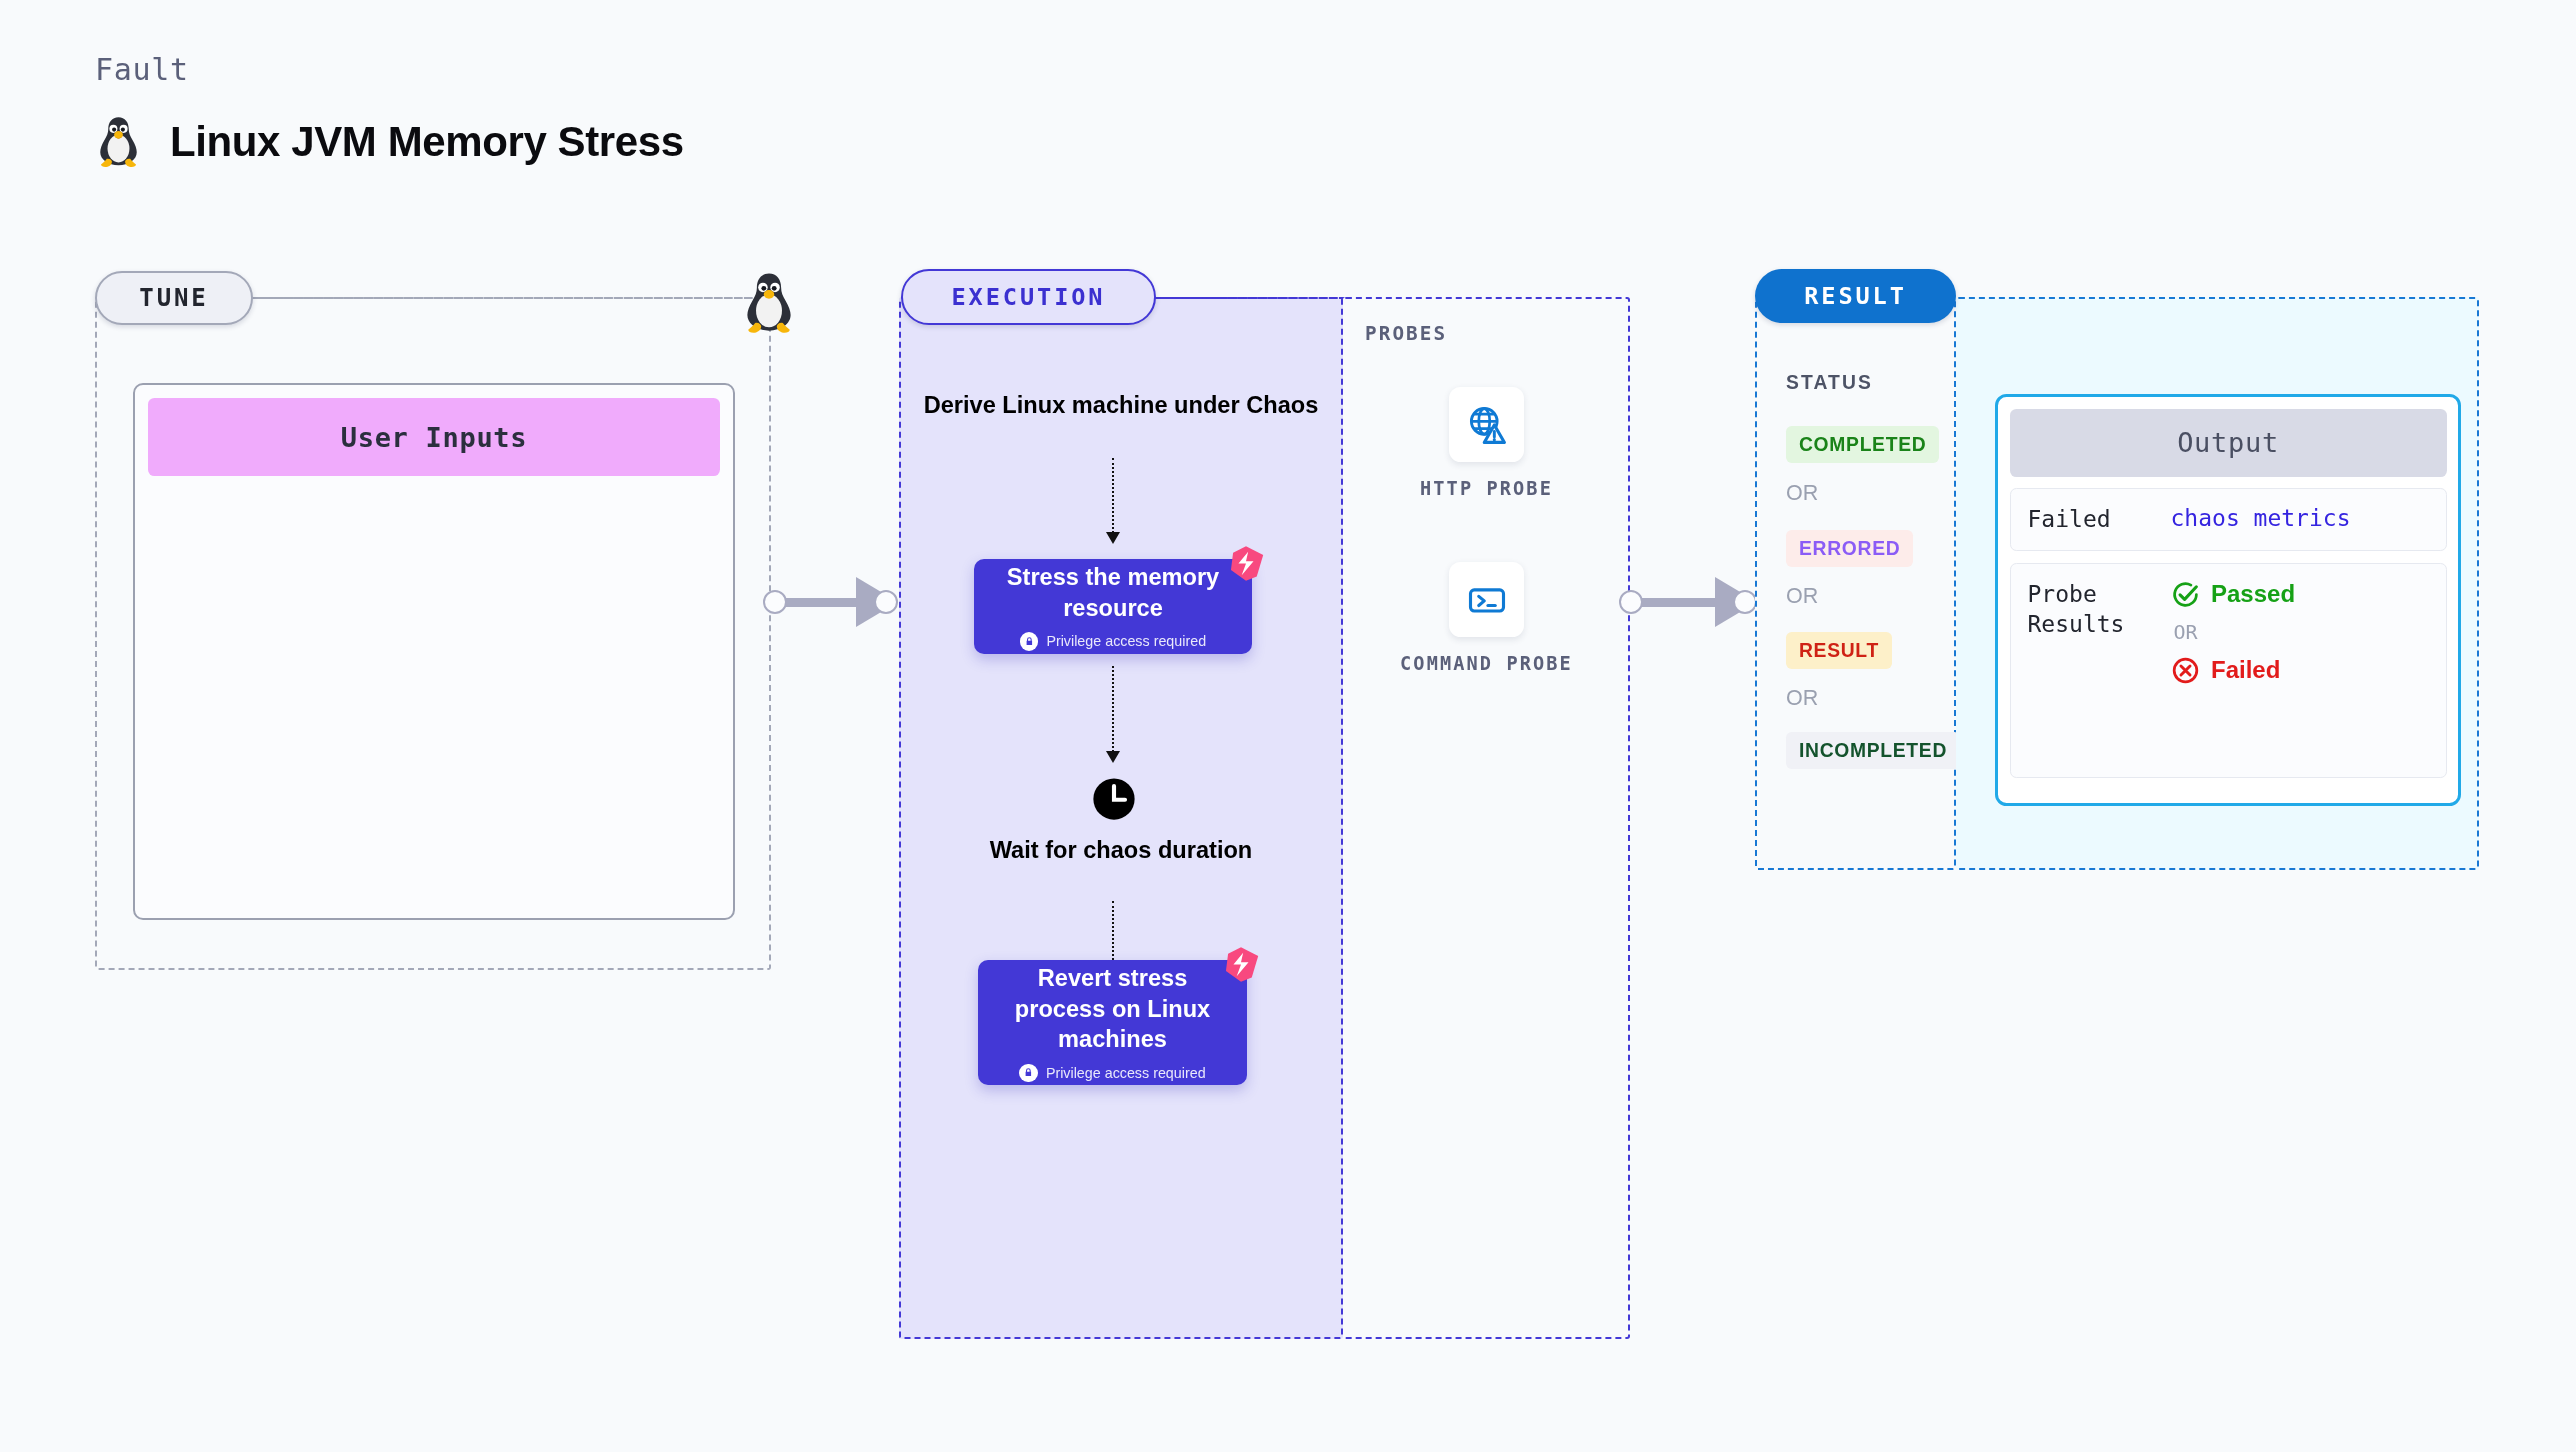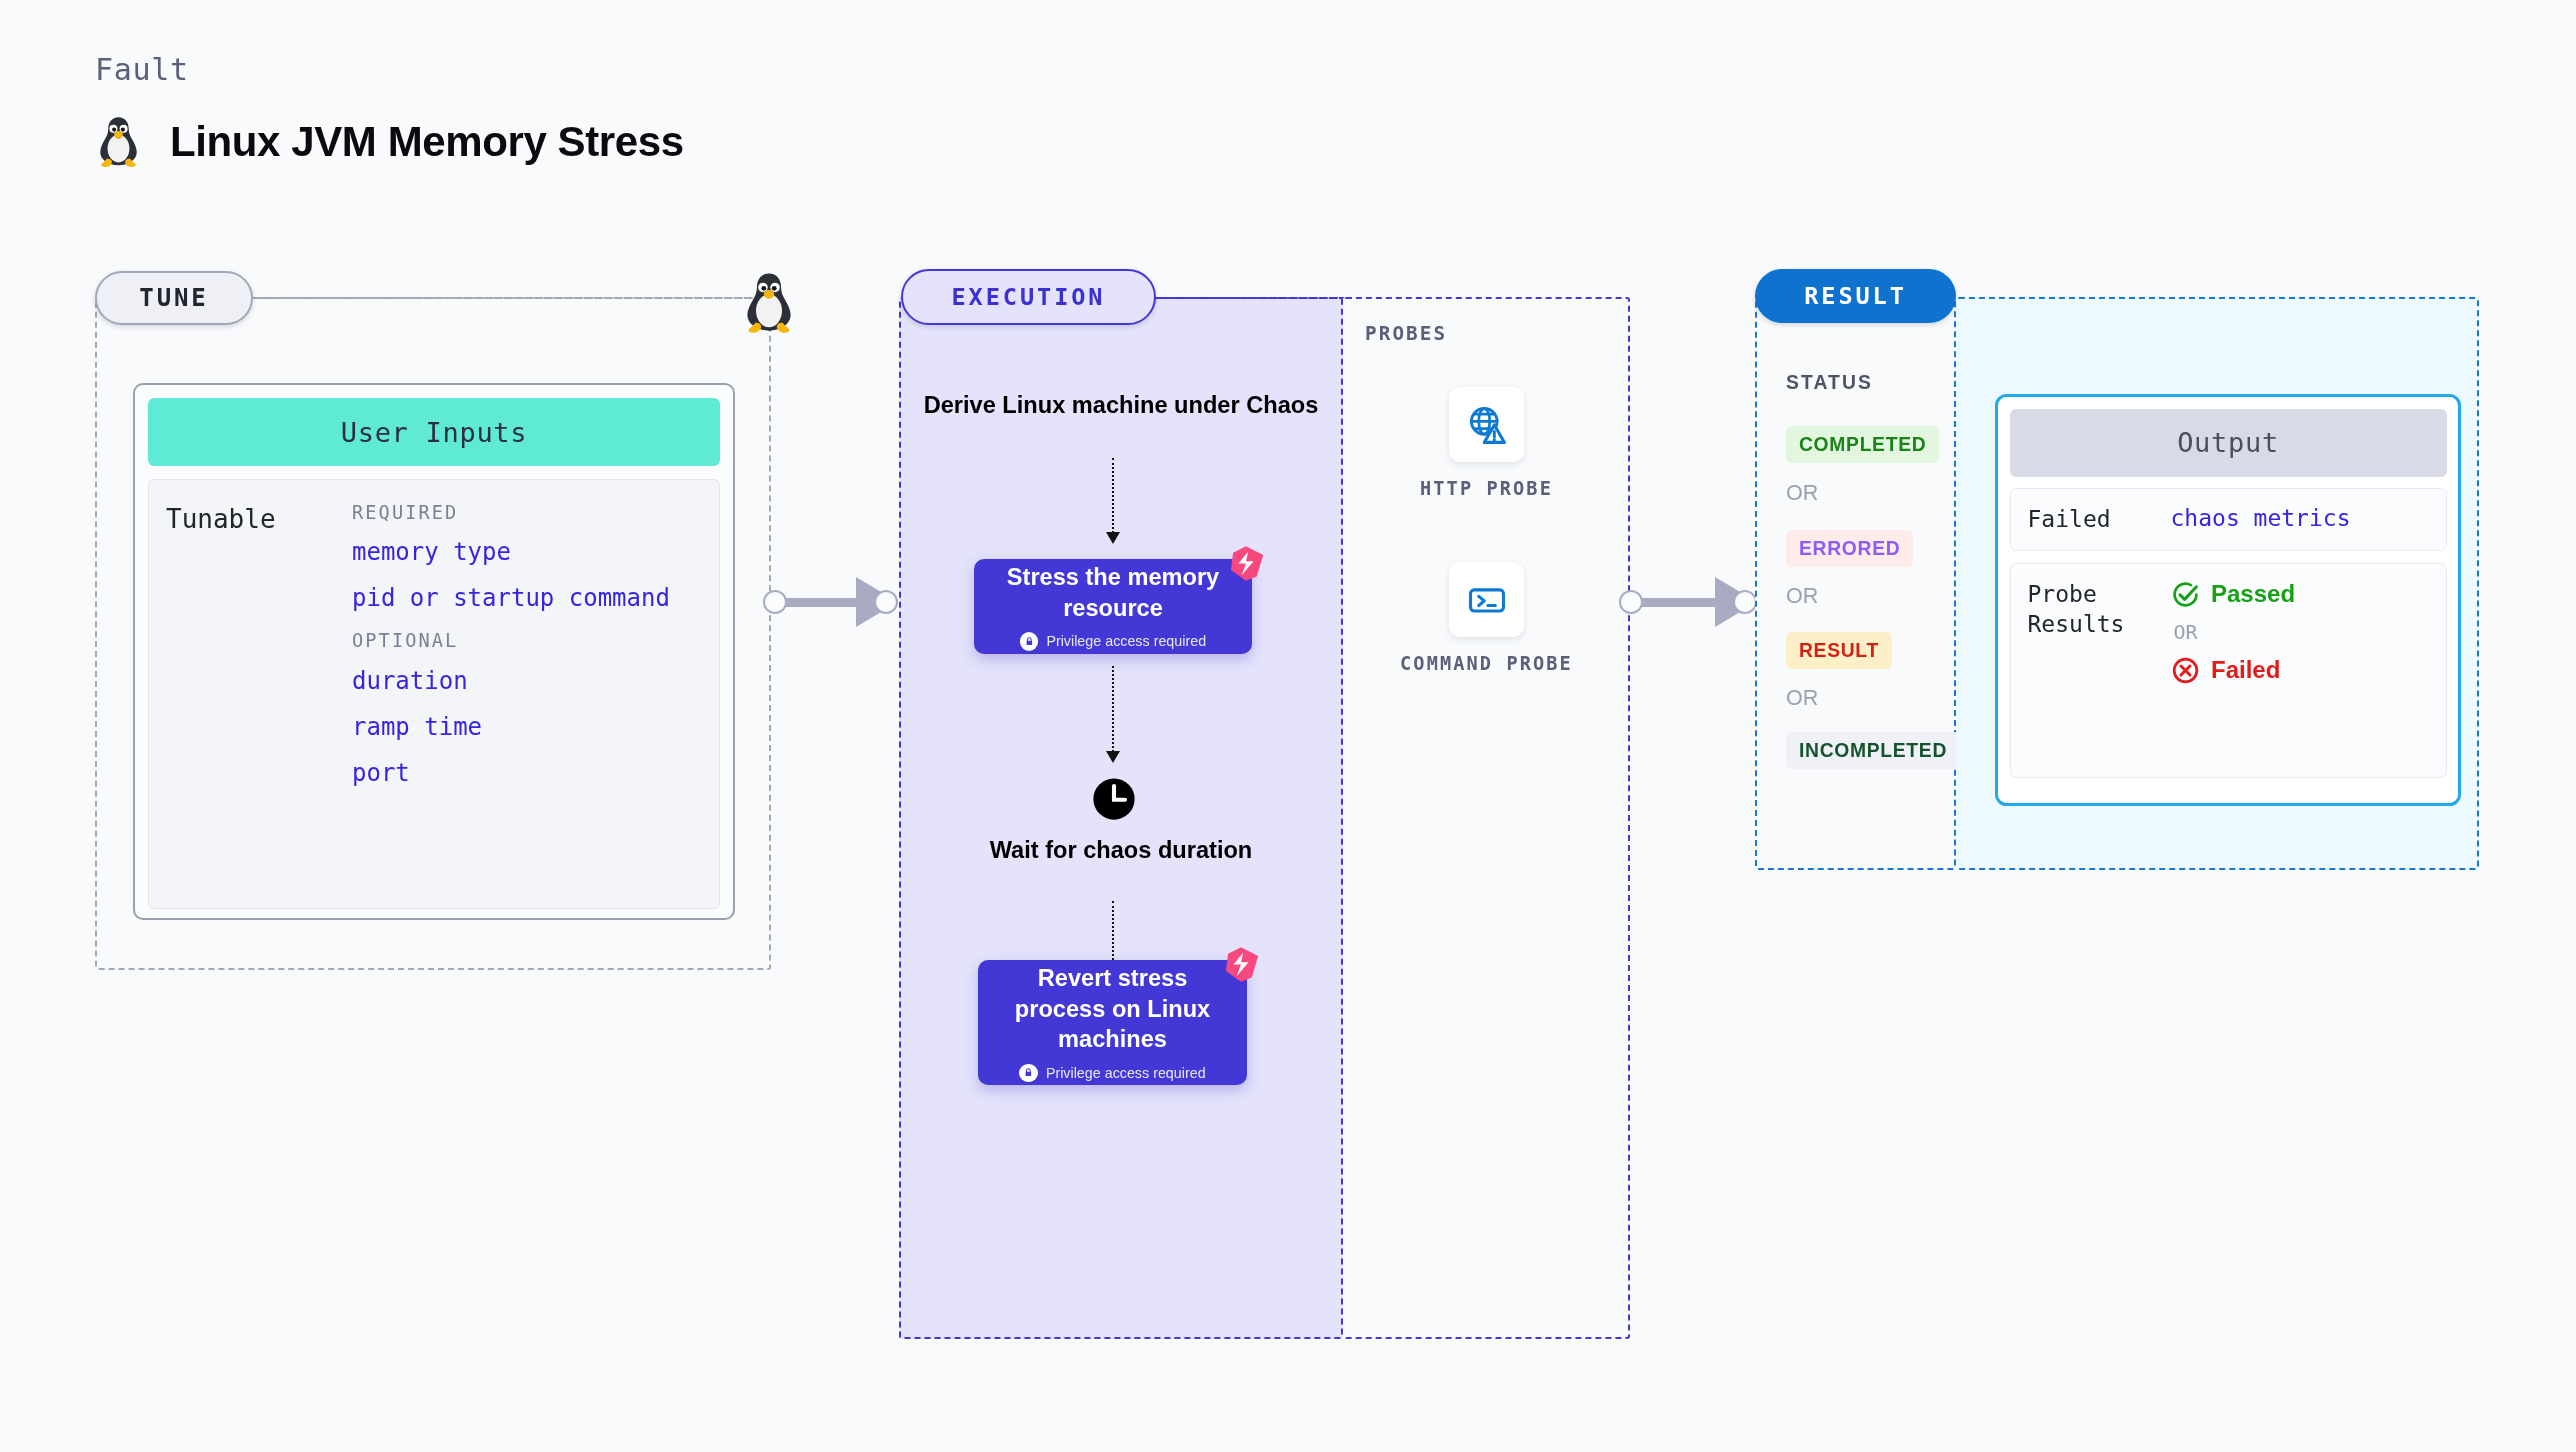--- a/index.html
+++ b/index.html
@@ -57,24 +57,24 @@
     border-top: 2.1px dashed #a3a8b8;
   }
   #tux-corner { position: absolute; left: 741px; top: 271px; width: 56px; height: 64px; z-index: 7; }
 
   .inputs-card {
     position: absolute; left: 133px; top: 383px; width: 602px; height: 537px;
     background: #fbfcfe; border: 2.1px solid #9ba0b0; border-radius: 10px;
     padding: 13px;
   }
   .inputs-head {
-    height: 68px; background: #5eead4; border-radius: 6.4px;
+    height: 78px; background: #f0abfc; border-radius: 6.4px;
     display:flex; align-items:center; justify-content:center;
     font-family: "DejaVu Sans Mono", monospace; font-size: 27px;
-    color: #2b2f3e; font-weight: normal; letter-spacing: 0.7px;
+    color: #2b2f3e; font-weight: bold; letter-spacing: 0.7px;
   }
   .inputs-body {
     margin-top: 13px; height: 430px; background: #f3f5f9;
     border: 1.4px solid #e1e4ec; border-radius: 6.4px;
     display: flex; padding: 21.5px 17px;
   }
   .tunable-label {
     font-family: "DejaVu Sans Mono", monospace; font-size: 26px;
     color: #22252e; width: 186px; padding-top: 2.9px;
   }
@@ -263,32 +263,20 @@
       <circle cx="39" cy="19" r="5.5" fill="#fff"></circle>
     <circle cx="26" cy="20" r="2.8" fill="#15181f"></circle>
       <circle cx="38" cy="20" r="2.8" fill="#15181f"></circle>
     <path d="M26 27c0-3 3-5 6-5s6 2 6 5-3 5-6 5-6-2-6-5z" fill="#f7b60b"></path>
     <path d="M16 60c-3 4-6 6-8 8 0 3 5 4 9 3 4-1 6-4 6-7 0-2-3-5-7-4z" fill="#f7b60b"></path>
     <path d="M48 60c3 4 6 6 8 8 0 3-5 4-9 3-4-1-6-4-6-7 0-2 3-5 7-4z" fill="#f7b60b"></path>
   </svg>
 
   <div class="inputs-card">
     <div class="inputs-head">User Inputs</div>
-    <div class="inputs-body">
-      <div class="tunable-label">Tunable</div>
-      <div class="tunable-groups">
-        <div class="grp-title">REQUIRED</div>
-        <div class="grp-item">memory type</div>
-        <div class="grp-item">pid or startup command</div>
-        <div class="grp-title">OPTIONAL</div>
-        <div class="grp-item">duration</div>
-        <div class="grp-item">ramp time</div>
-        <div class="grp-item">port</div>
-      </div>
-    </div>
   </div>
 
   <div class="connector" style="left:759px; top:577px; width:140px;">
     <div class="conn-line" style="width:100px;"></div>
     <div class="conn-dot" style="left:3.6px;"></div>
     <div class="conn-head" style="left:97px;"></div>
     <div class="conn-dot" style="left:115px;"></div>
   </div>
 
   <div class="stage" id="exec-stage">

